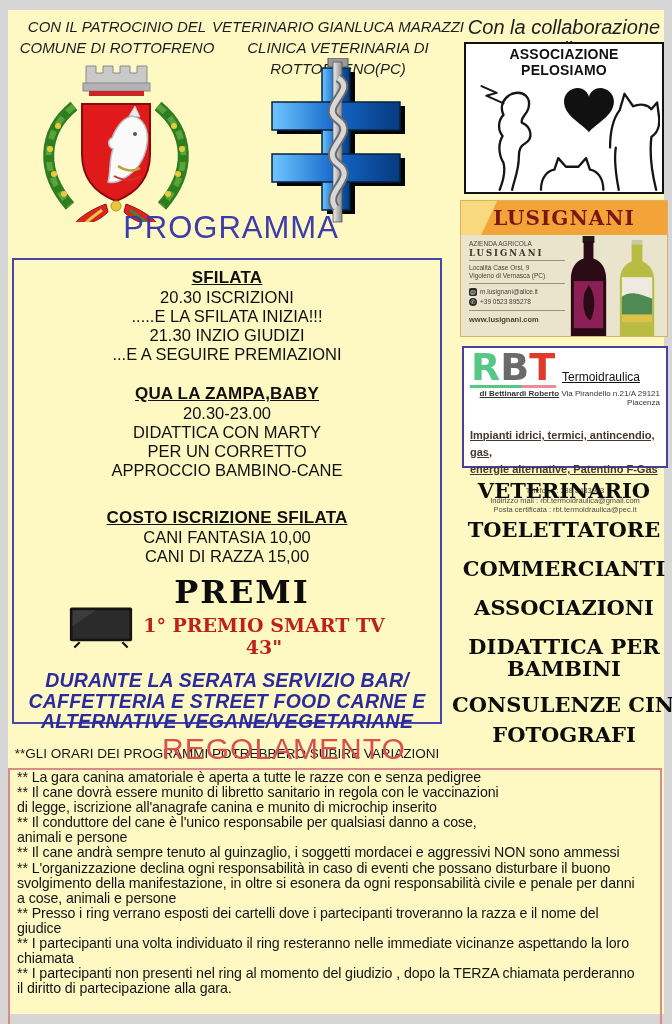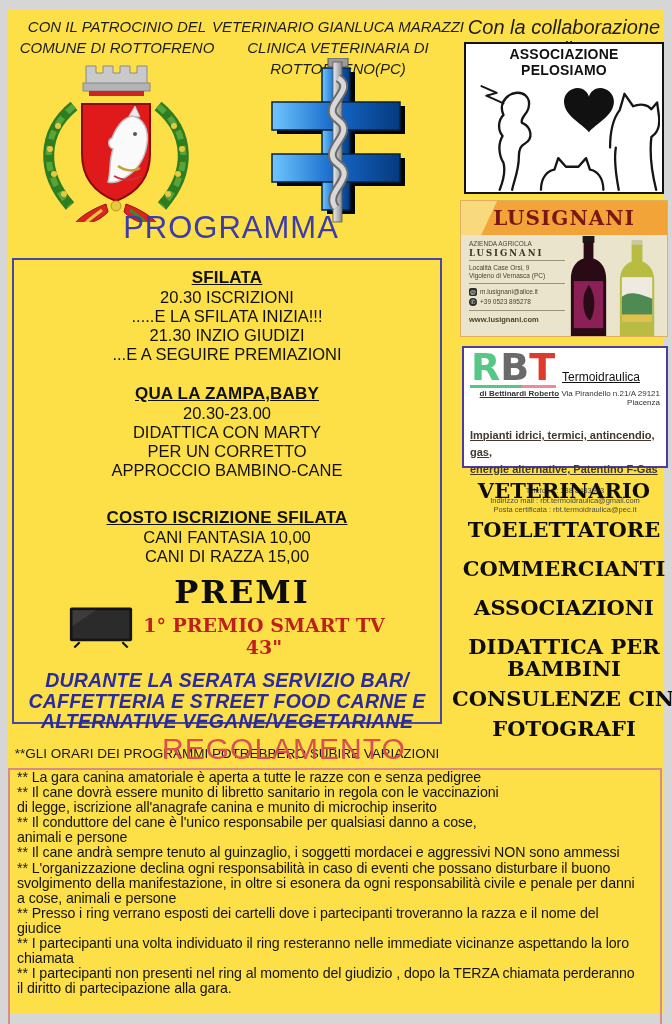--- a/index.html
+++ b/index.html
@@ -1,17 +1,17 @@
 <!DOCTYPE html>
 <html><head>
 <meta charset="utf-8">
 <style>
   html,body{margin:0;padding:0;}
   body{width:672px;height:1024px;background:#d6d6d6;font-family:"Liberation Sans",sans-serif;position:relative;overflow:hidden;}
-  .page{position:absolute;left:8px;top:10px;width:656px;height:1004px;background:#fde047;}
+  .page{position:absolute;left:8px;top:10px;width:656px;height:1004px;background:#fef9c3;}
 
   
   .hdr-txt{position:absolute;font-style:italic;font-size:15px;line-height:21px;color:#1d1d1d;text-align:center;}
   .hdr-left{left:6px;top:6px;width:206px;}
   .hdr-center{left:190px;top:6px;width:280px;}
   .hdr-right{left:452px;top:6px;width:208px;font-size:20px;line-height:22px;}
   .stemma{position:absolute;left:26px;top:44px;}
   .vetcross{position:absolute;left:250px;top:48px;}
 
   .pelosiamo{position:absolute;left:456px;top:32px;width:200px;height:152px;border:2.5px solid #121212;box-sizing:border-box;background:#fff;text-align:center;}
@@ -279,21 +279,21 @@
       <div>Indirizzo mail : rbt.termoidraulica@gmail.com</div>
       <div>Posta certificata   : rbt.termoidraulica@pec.it</div>
     </div>
   </div>
 
   <div class="cats">
     <div class="cat">VETERINARIO</div>
     <div class="cat">TOELETTATORE</div>
     <div class="cat">COMMERCIANTI</div>
     <div class="cat">ASSOCIAZIONI</div>
-    <div class="cat wrap" style="margin-bottom:8px;">DIDATTICA PER BAMBINI</div>
+    <div class="cat wrap" style="margin-bottom:14px;">DIDATTICA PER BAMBINI</div>
     <div class="cat" style="margin-bottom:8px;">CONSULENZE CINOFILE</div>
     <div class="cat">FOTOGRAFI</div>
   </div>
 
   <div class="reg-title">REGOLAMENTO</div>
   <div class="reg-box">
     <div class="reg-line">** La gara canina amatoriale è aperta a tutte le razze con e senza pedigree</div>
     <div class="reg-line">** Il cane dovrà essere munito di libretto sanitario in regola con le vaccinazioni</div>
     <div class="reg-line">di legge, iscrizione all'anagrafe canina e munito di microchip inserito</div>
     <div class="reg-line">** Il conduttore del cane è l'unico responsabile per qualsiasi danno a cose,</div>

